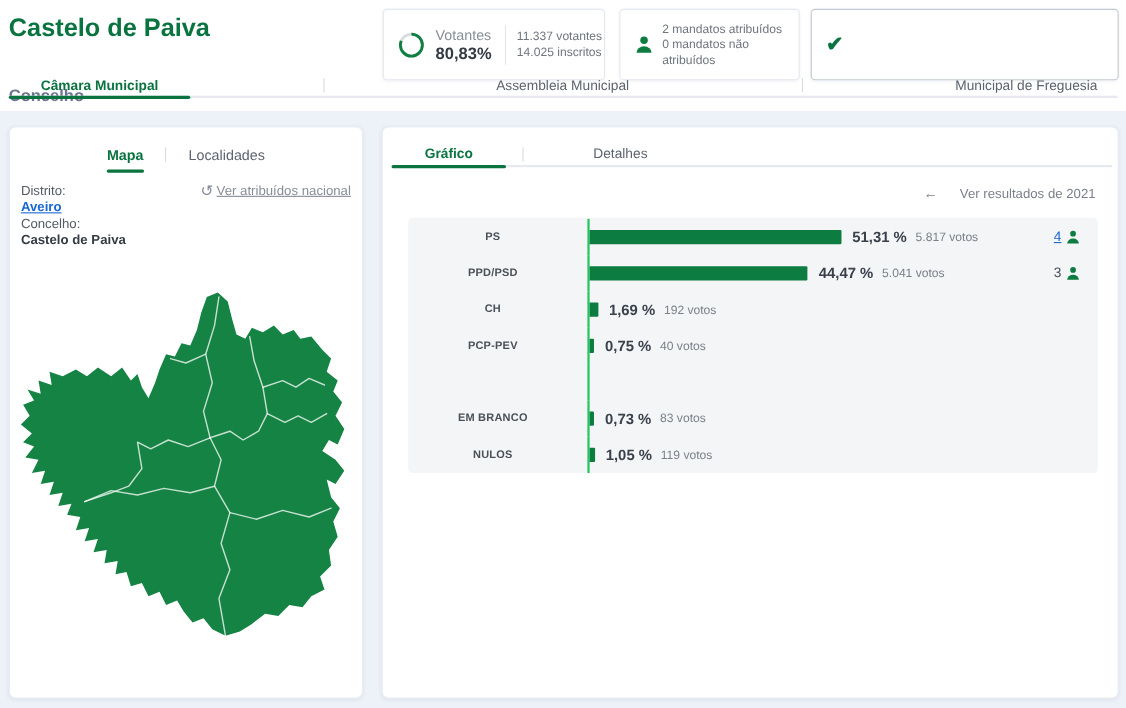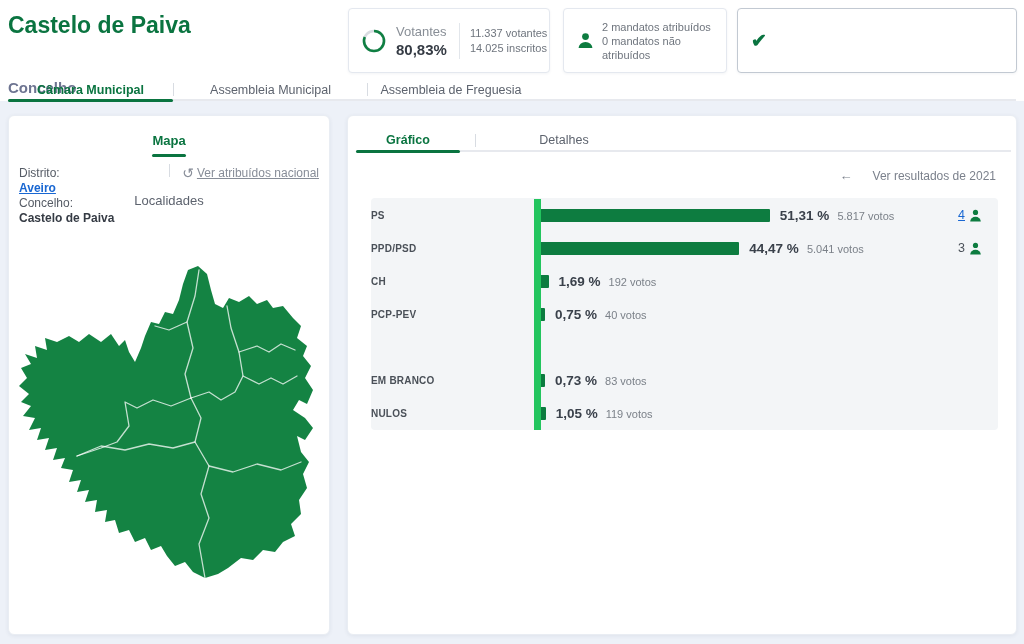--- a/index.html
+++ b/index.html
@@ -35,38 +35,38 @@
   .vot-pct{font-size:15px;font-weight:bold;color:var(--dark);margin-top:2px;}
   .vline{width:1px;height:36px;background:#e2e6eb;margin:0 10px 0 12px;}
   .vot-detail{font-size:11px;color:var(--mid);line-height:15px;}
   .person-icon-lg{margin-left:13px;flex:0 0 auto;}
   .mand-lines{margin-left:8px;font-size:11px;color:var(--mid);line-height:14px;}
   .check-icon{margin-left:13px;color:var(--green);font-size:19px;font-weight:bold;line-height:1;}
   .cont-lines{margin-left:10px;}
   .cont-title{font-size:14px;font-weight:bold;color:var(--dark);}
   .cont-sub{font-size:11px;color:var(--mid);margin-top:3px;}
 
-  .main-tabs{position:absolute;left:8px;top:80px;width:1008px;height:21px;display:flex;align-items:center;
-    border-bottom:2px solid var(--tabline);}
+  .main-tabs{position:absolute;left:8px;top:68px;width:1008px;height:21px;display:flex;align-items:center;
+    border-bottom:2px solid var(--tabline);justify-content:space-between;}
   .main-tab{position:relative;height:21px;display:flex;align-items:center;justify-content:center;
     font-size:12.5px;color:#5d636e;cursor:pointer;}
   .main-tab.t0{width:165px;} .main-tab.t1{width:193px;} .main-tab.t2{width:166px;}
   .main-tab.active{color:var(--green);font-weight:bold;}
   .main-tab.active::after{content:'';position:absolute;left:0;right:0;bottom:-2px;height:3px;
     background:var(--green);border-radius:2px;}
   .tabdiv{width:1px;height:13px;background:var(--divider);}
 
   
   .panel{position:absolute;top:115px;background:#fff;border:1px solid #e9edf3;border-radius:6px;
     box-shadow:0 1px 4px rgba(27,43,77,.07);}
   .panel-left{left:8px;width:322px;height:520px;}
   .panel-right{left:347px;width:670px;height:520px;}
 
   
-  .sub-tabs{position:absolute;left:0;top:15px;width:100%;display:flex;align-items:center;justify-content:center;gap:14px;flex-direction:column;}
+  .sub-tabs{position:absolute;left:0;top:15px;width:100%;display:flex;align-items:center;justify-content:center;gap:14px;}
   .sub-tab{position:relative;font-size:13px;color:#5d636e;cursor:pointer;padding:2px 6px;}
   .sub-tab.active{color:var(--green);font-weight:bold;}
   .sub-tab.active::after{content:'';position:absolute;left:50%;transform:translateX(-50%);bottom:-7px;
     width:34px;height:3px;background:var(--green);border-radius:2px;}
   .geo-info{position:absolute;left:10px;top:50px;font-size:12px;color:#555b65;line-height:15px;}
   .geo-link{color:var(--blue);font-weight:bold;text-decoration:underline;cursor:pointer;}
   .geo-strong{color:var(--dark);font-weight:bold;}
   .nat-link{position:absolute;right:10px;top:50px;font-size:12px;color:#878d98;cursor:pointer;display:flex;align-items:center;gap:3px;}
   .nat-link .lbl{text-decoration:underline;}
   .undo-icon{font-size:14px;line-height:1;}
@@ -82,22 +82,22 @@
   .rp-tab.active::after{content:'';position:absolute;left:0;right:0;bottom:-2px;height:3px;
     background:var(--green);border-radius:2px;}
   .back-link{position:absolute;right:20px;top:52px;font-size:12px;color:#7b818c;cursor:pointer;
     display:flex;align-items:center;gap:4px;}
   .back-link .lbl{margin-left:16px;}
   .arrow-icon{font-size:13px;}
 
   .chart-box{position:absolute;left:23px;top:82px;width:627px;height:232px;background:#f3f5f7;border-radius:4px;}
   .chart-rows{position:absolute;left:0;top:1px;width:100%;}
   .crow{height:33px;display:flex;align-items:center;}
-  .party{width:163px;text-align:left;padding-right:9px;font-size:10px;font-weight:bold;color:#4a5058;letter-spacing:.2px;}
-  .track{flex:1;height:33px;border-left:7px solid #22c55e;display:flex;align-items:center;}
+  .party{width:163px;text-align:center;padding-right:9px;font-size:10px;font-weight:bold;color:#4a5058;letter-spacing:.2px;}
+  .track{flex:1;height:33px;border-left:2px solid #22c55e;display:flex;align-items:center;}
   .bar{height:13px;background:var(--green-bar);border-radius:0 1px 1px 0;flex:0 0 auto;}
   .pct{margin-left:10px;font-size:13.5px;font-weight:bold;color:#3a414b;white-space:nowrap;}
   .votes{margin-left:8px;font-size:11px;color:#7b8189;white-space:nowrap;}
   .mandate{position:absolute;right:16px;height:16px;display:flex;align-items:center;gap:4px;font-size:12.5px;}
   .mandate.m0{top:9px;} .mandate.m1{top:42px;}
   .mcount-link{color:var(--blue);text-decoration:underline;cursor:pointer;}
   .mcount{color:#4a5159;}
 </style>
 </head>
 <body>
@@ -137,21 +137,21 @@
 
     <div class="stat-card card-contagem">
       <div class="check-icon">✔</div>
     </div>
 
     <div class="main-tabs">
       <div class="main-tab t0 active">Câmara Municipal</div>
       <div class="tabdiv"></div>
       <div class="main-tab t1">Assembleia Municipal</div>
       <div class="tabdiv"></div>
-      <div class="main-tab t2">Assembleia de Freguesia</div>
+      <div class="main-tab t2">Municipal de Freguesia</div>
     </div>
   </div>
 
   <div class="panel panel-left">
     <div class="sub-tabs">
       <div class="sub-tab active">Mapa</div>
       <div class="tabdiv"></div>
       <div class="sub-tab">Localidades</div>
     </div>
 

